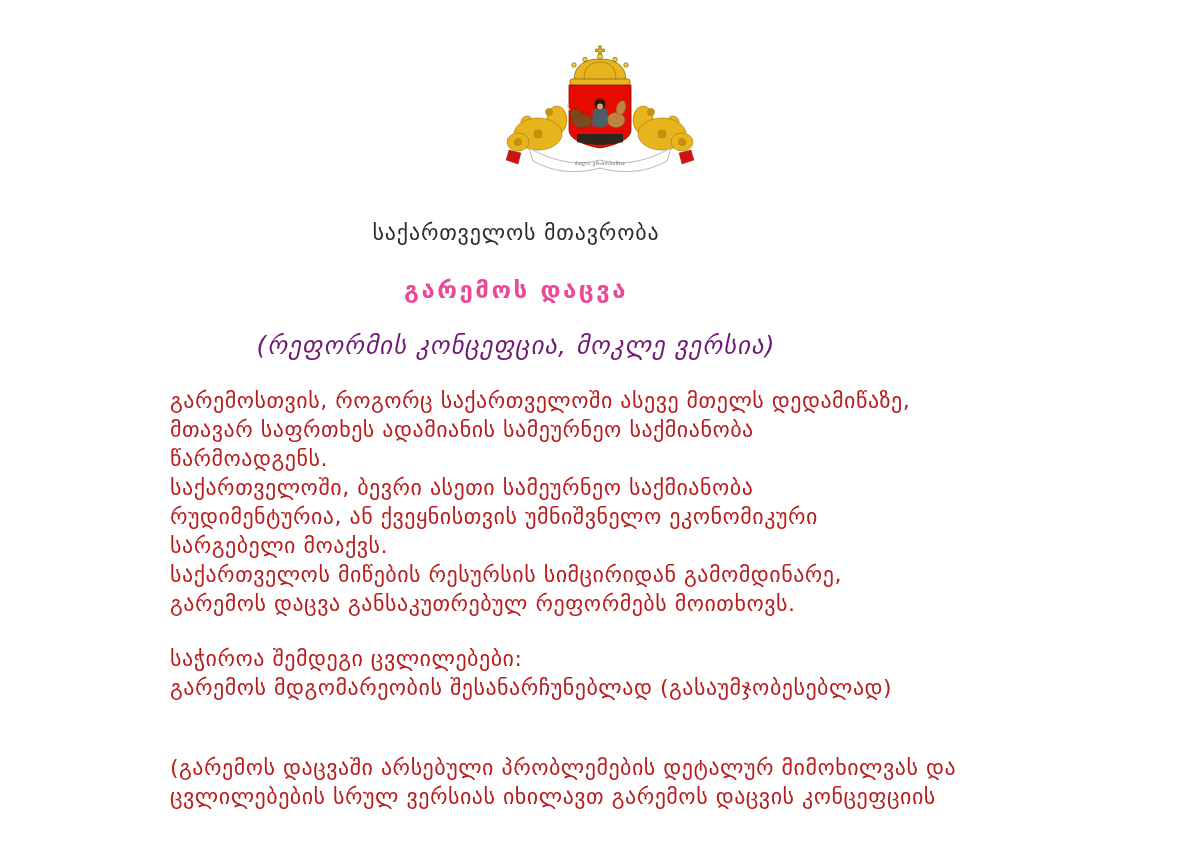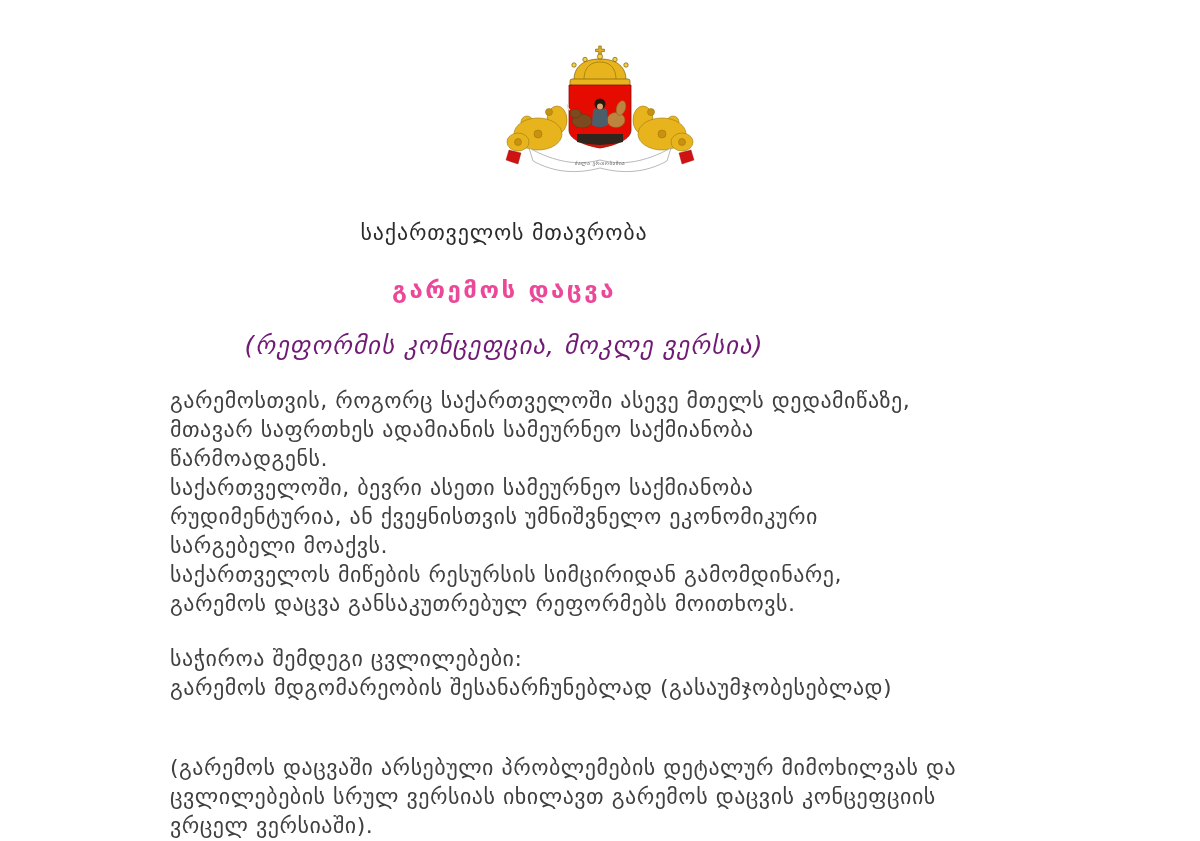--- a/index.html
+++ b/index.html
@@ -3,26 +3,26 @@
 <meta charset="utf-8">
 <style>
   html,body{margin:0;padding:0;}
   body{
     width:1200px;height:841px;position:relative;overflow:hidden;
     background:#ffffff;
     font-family:"DejaVu Sans", sans-serif;
     color:#2d2d2d;
   }
   .emblem{position:absolute;left:505px;top:42px;width:190px;height:132px;}
-  .center-line{position:absolute;left:0;width:1008px;text-align:center;white-space:nowrap;}
+  .center-line{position:absolute;left:12px;width:1008px;text-align:center;white-space:nowrap;}
   .title{top:220px;font-size:22px;letter-spacing:0.8px;color:#2b2b2b;}
   .subject{top:276px;font-size:24px;font-weight:bold;letter-spacing:2.5px;color:#ec4899;}
   .subtitle{top:331px;font-size:25px;font-style:italic;letter-spacing:1px;color:#701a75;}
   .body-block{position:absolute;left:170px;font-size:22px;line-height:29px;
-    letter-spacing:0.5px;white-space:nowrap;color:#404040;}
+    letter-spacing:0.5px;white-space:nowrap;color:#b91c1c;}
   .para-a{top:386px;}
   .para-b{top:644px;}
   .para-c{top:753px;}
   .body-line{height:29px;}
 </style>
 </head>
 <body>
 
 <div class="emblem">
   <svg width="190" height="132" viewBox="0 0 190 132">
@@ -98,14 +98,13 @@
 </div>
 
 <div class="body-block para-b">
   <div class="body-line">საჭიროა შემდეგი ცვლილებები:</div>
   <div class="body-line">გარემოს მდგომარეობის შესანარჩუნებლად (გასაუმჯობესებლად)</div>
 </div>
 
 <div class="body-block para-c">
   <div class="body-line">(გარემოს დაცვაში არსებული პრობლემების დეტალურ მიმოხილვას და</div>
   <div class="body-line">ცვლილებების სრულ ვერსიას იხილავთ გარემოს დაცვის კონცეფციის</div>
-  <div class="body-line">ვრცელ ვერსიაში).</div>
 </div>
 
 </body></html>

